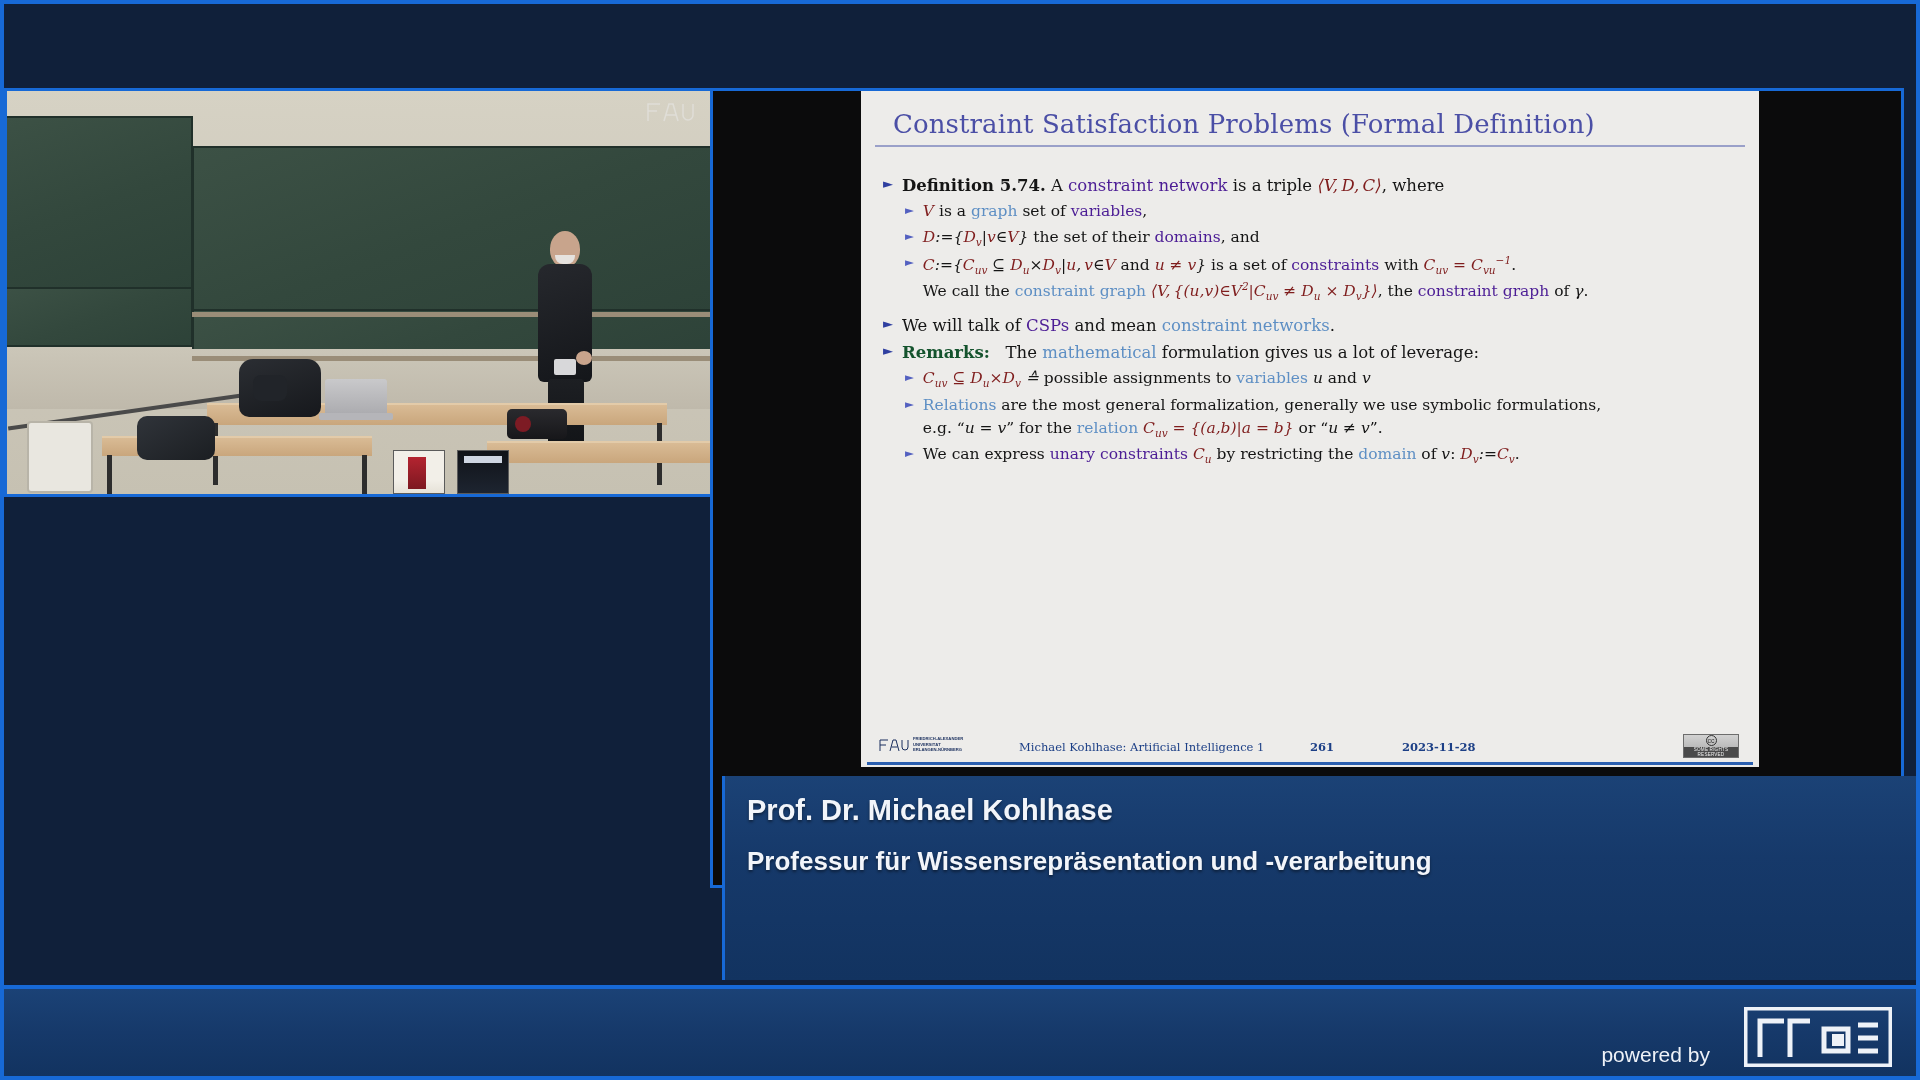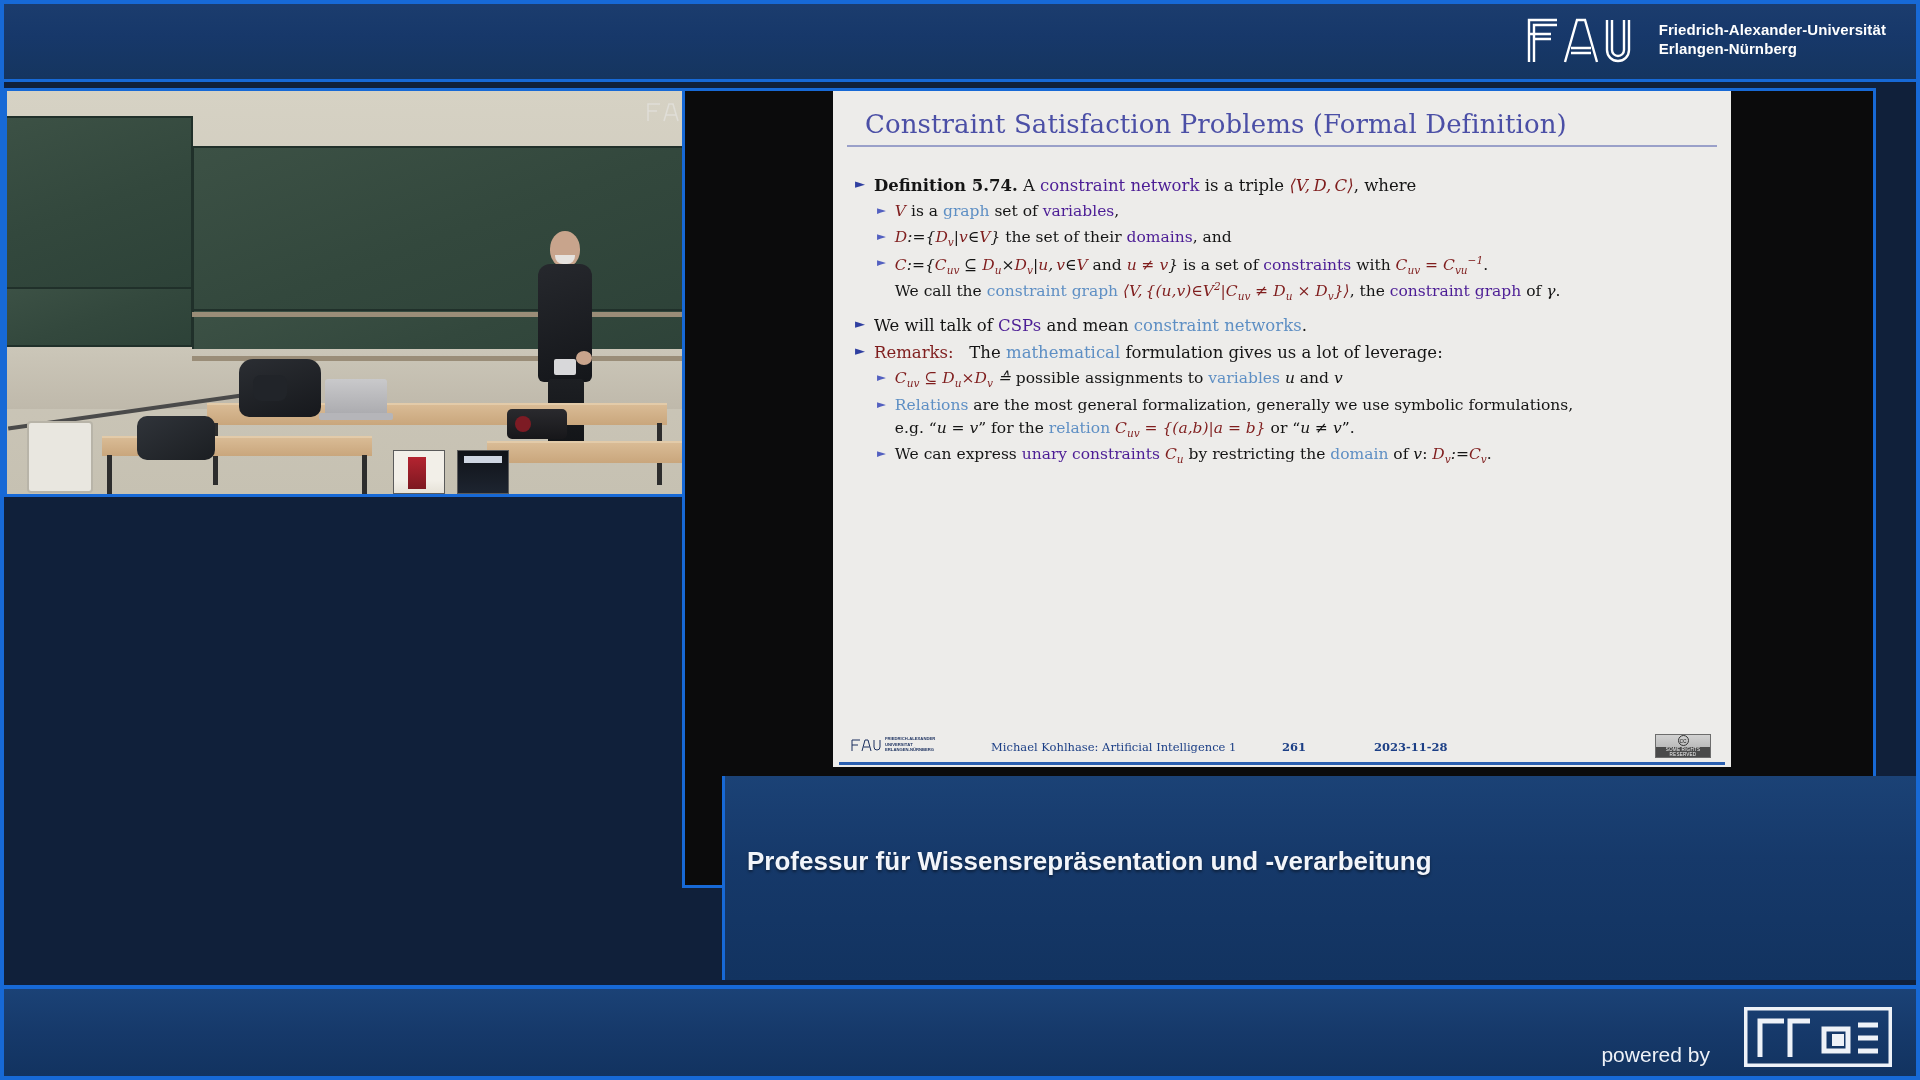--- a/index.html
+++ b/index.html
@@ -88,42 +88,42 @@
     border-left:3px solid #1769d6; border-right:3px solid #1769d6;
   }
   .course-title{ position:absolute; left:56px; top:22px; color:#f2f5fa;
                  font-size:38px; font-weight:bold; letter-spacing:.2px;
                  text-shadow:0 2px 3px rgba(0,0,0,.45); }
   .course-sub{ position:absolute; left:56px; top:84px; color:#f0f3f8;
                font-size:27px; font-weight:bold; text-shadow:0 2px 3px rgba(0,0,0,.45); }
 
   
   .slide-panel{
-    position:absolute; left:682px; top:88px; width:1194px; height:800px;
+    position:absolute; left:710px; top:88px; width:1194px; height:800px;
     background:#0b0b0c; border:3px solid #1769d6;
   }
   .slide-canvas{
     position:absolute; left:148px; top:0px; width:898px; height:676px;
     background:#edecea; display:flex; flex-direction:column;
   }
   .slide-title{
     color:#4b4fa6; font-size:26px; padding:12px 18px 6px 18px;
     border-bottom:2px solid #9aa0c9; margin:6px 14px 0 14px;
     font-family:"DejaVu Serif", serif; letter-spacing:.1px;
   }
   .slide-body{ flex:1; padding:26px 18px 0 22px; color:#151515;
                font-size:16.5px; line-height:1.52; font-family:"DejaVu Serif", serif; }
   .bl{ display:flex; gap:9px; align-items:flex-start; margin-bottom:2px; }
   .bl .mark{ color:#2f3fa0; font-size:13px; line-height:1.75; flex:none; }
   .bl.lvl2{ margin-left:22px; font-size:15.5px; }
   .bl.lvl2 .mark{ color:#5360c0; font-size:11.5px; }
   .bl .txt{ flex:1; }
   .pink{ color:#4c1d95;text-align:center; }
   .blue{ color:#5e8fc4; }
-  .navy{ color:#7f1d1d; font-weight:normal; }
+  .navy{ color:#14532d; font-weight:bold; }
   .bold{ font-weight:bold; }
   .math{ font-family:"DejaVu Serif", serif; font-style:italic; color:#7f1d1d; }
   .mathk{ font-family:"DejaVu Serif", serif; font-style:italic; color:#151515; }
   sub{ font-size:.68em; }
   sup{ font-size:.68em; }
 
   .slide-footer{
     position:relative; height:34px; margin:0 6px 2px 6px;
     border-bottom:3px solid #2a5fb0; display:flex; align-items:center;
   }
@@ -163,37 +163,20 @@
   .powered{ position:absolute; right:210px; top:34px; color:#eef2f8; font-size:21px;margin-top:20px; }
   .rrze-logo{ position:absolute; right:28px; top:18px; }
 
   .outer-frame{ position:absolute; inset:0; border:4px solid #1769d6; pointer-events:none; }
 </style>
 </head>
 <body>
 
 <div id="stage">
 
-  <div class="header-bar">
-    <div class="header-inner">
-      <span>
-        <svg class="fau-logo-svg" width="118" height="50" viewBox="0 0 118 50">
-          <g fill="none" stroke="#ffffff" stroke-width="2.4">
-            <path d="M4,48 L4,6 L32,6 M4,20 L26,20 M9,48 L9,11 L32,11 M9,25 L26,25"></path>
-            <path d="M40,48 L52,6 L60,6 L72,48 M46,34 L66,34 M46,39 L66,39"></path>
-            <path d="M82,6 L82,36 a11,11 0 0 0 22,0 L104,6 M87,6 L87,36 a6,6 0 0 0 12,0 L99,6"></path>
-          </g>
-        </svg>
-      </span>
-      <span class="fau-univ-text">
-        <span>Friedrich-Alexander-Universität</span><br>
-        <span>Erlangen-Nürnberg</span>
-      </span>
-    </div>
-  </div>
 
   <div class="video-panel">
     <div class="video-scene">
       <div class="wall-top"></div>
       <div class="board board-a"></div>
       <div class="board board-b"></div>
       <div class="board board-main"></div>
       <div class="board board-main2"></div>
       <div class="wall-lower"></div>
       <div class="board-rail" style="left:185px;top:221px;width:540px"></div>
@@ -341,20 +324,21 @@
         <span class="cc-badge">
           <span class="cc-circle">cc</span>
           <span class="cc-text">SOME RIGHTS RESERVED</span>
         </span>
       </div>
 
     </div>
   </div>
 
   <div class="presenter-panel">
+    <div class="pres-name">Prof. Dr. Michael Kohlhase</div>
     <div class="pres-role">Professur für Wissensrepräsentation und -verarbeitung</div>
   </div>
 
   <div class="bottom-bar">
     <span class="powered">powered by</span>
     <span class="rrze-logo">
       <svg width="148" height="60" viewBox="0 0 148 60">
         <rect x="1.5" y="1.5" width="145" height="57" fill="none" stroke="#eef2f8" stroke-width="4"></rect>
         <g fill="none" stroke="#eef2f8" stroke-width="5">
           <path d="M16,50 L16,14 L40,14"></path>

